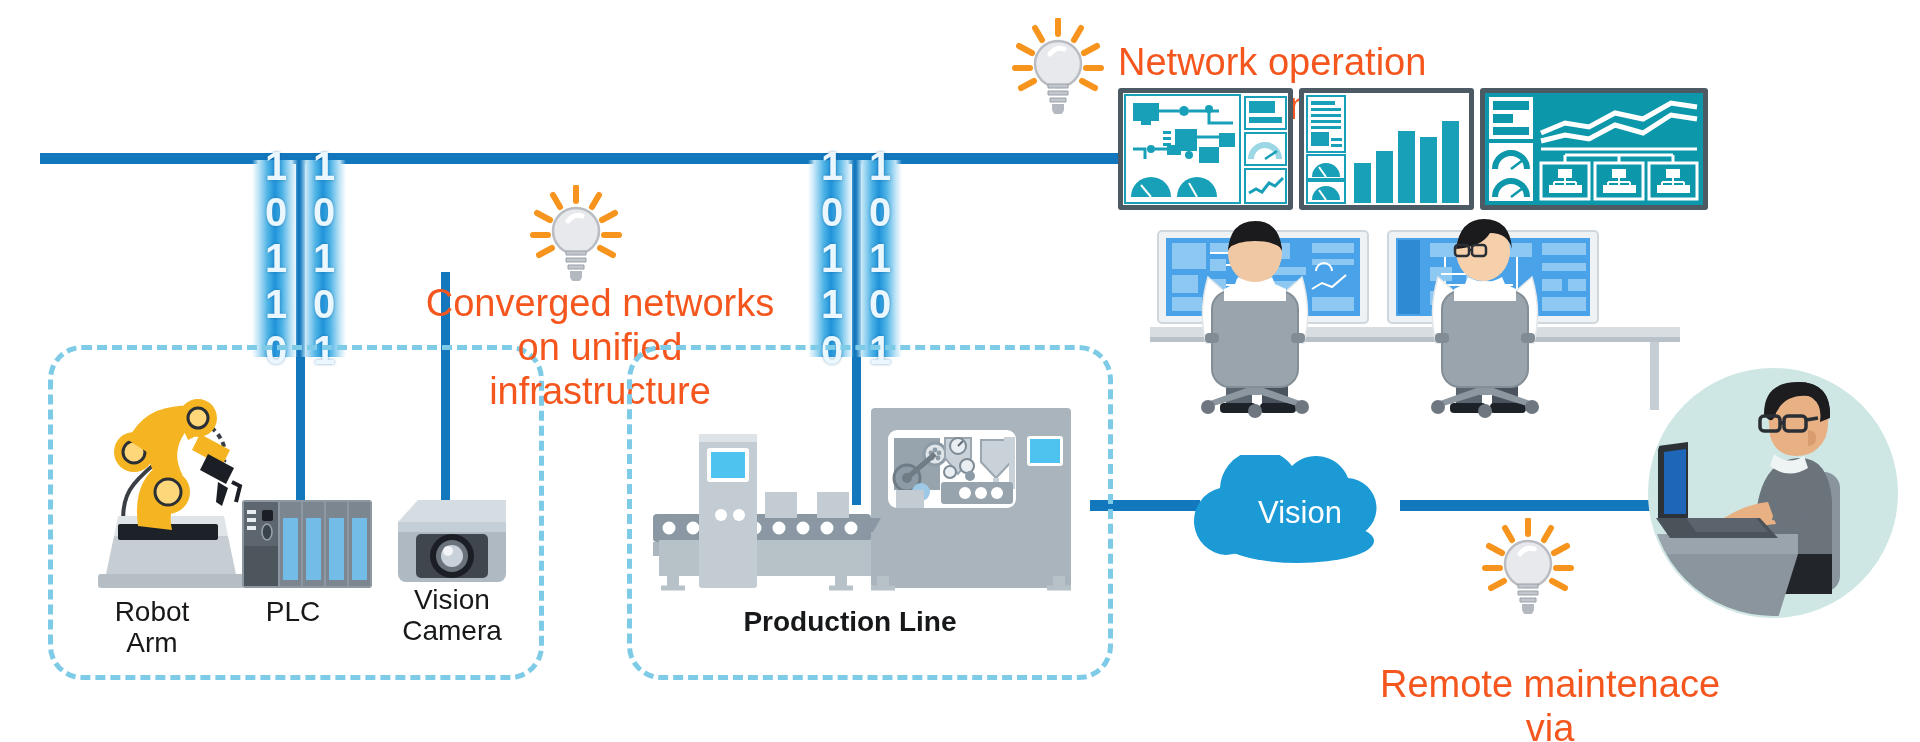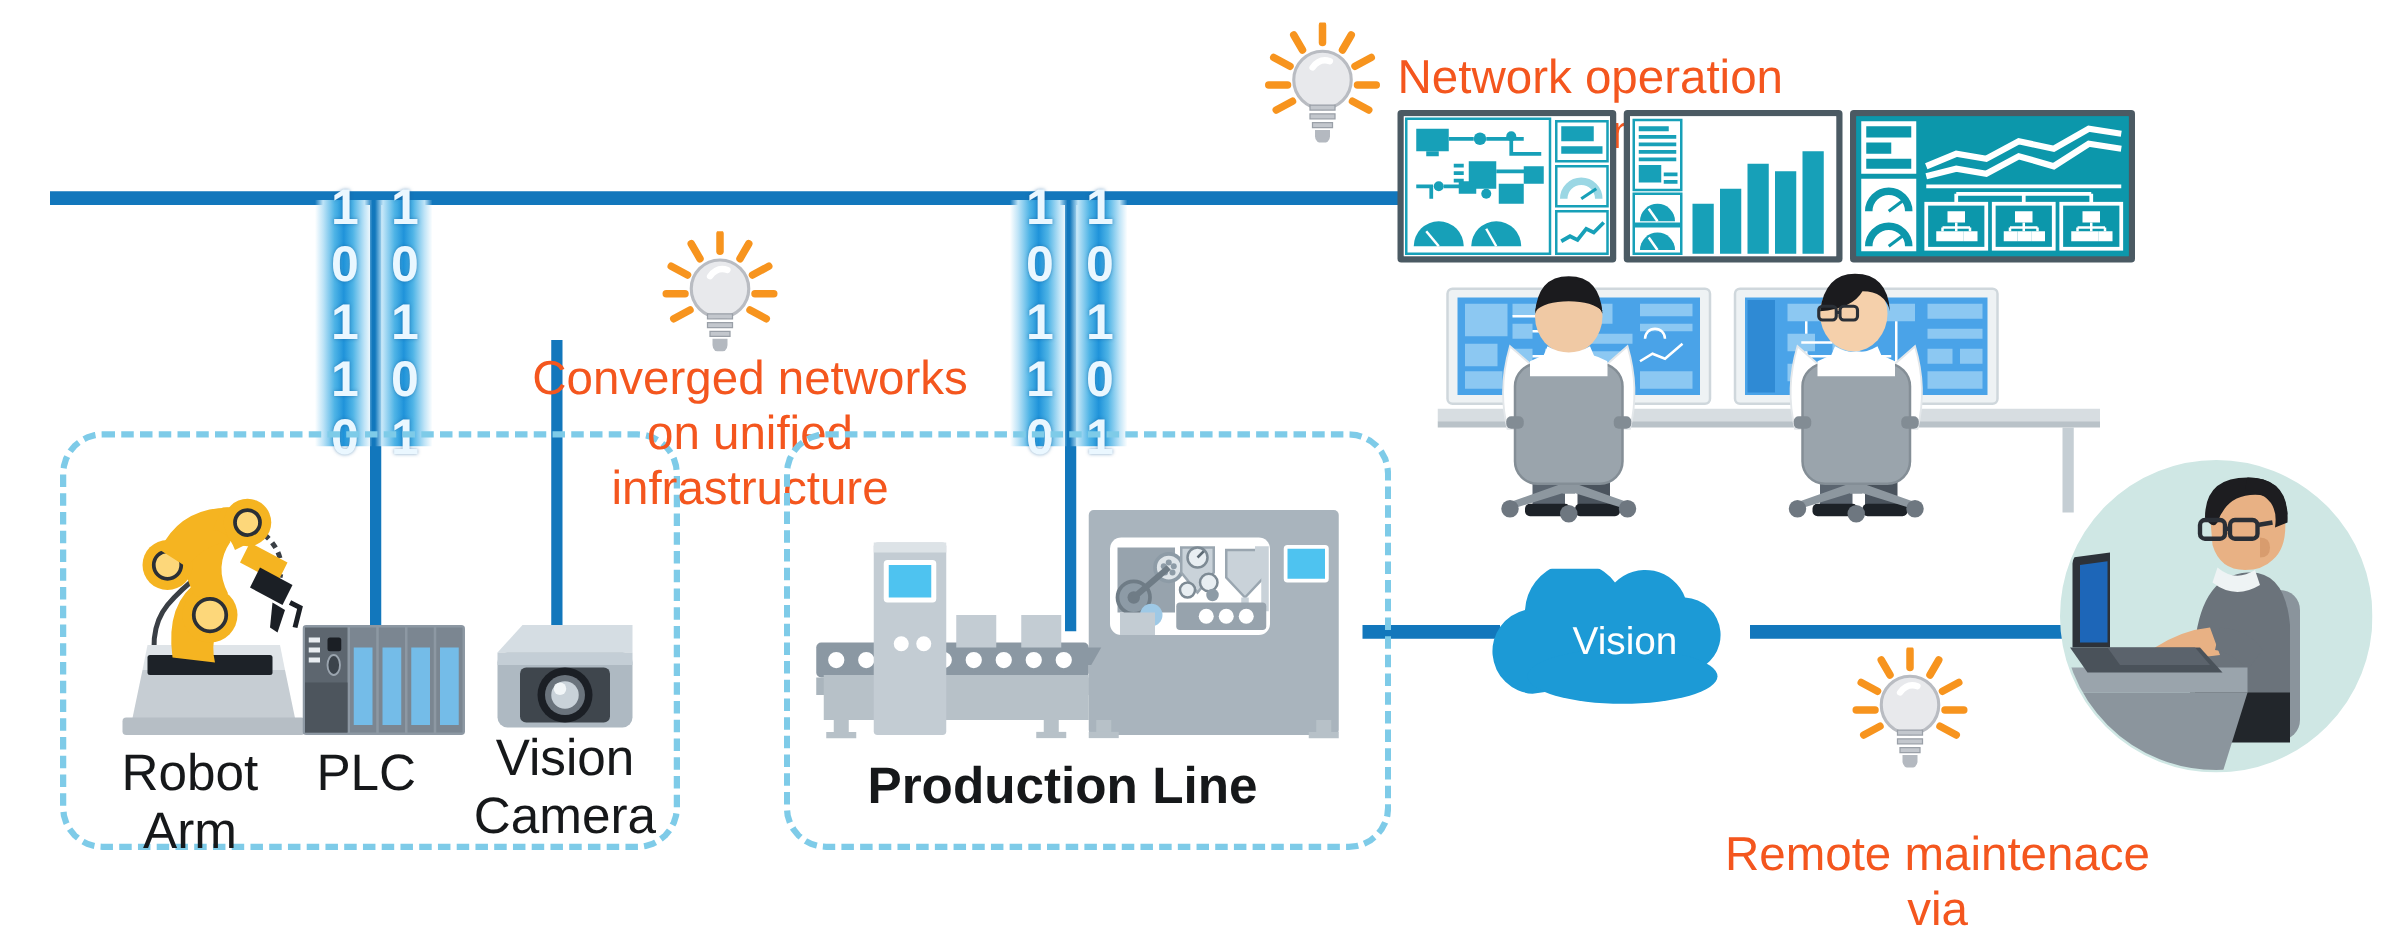--- a/index.html
+++ b/index.html
@@ -9,21 +9,21 @@
   .abs{position:absolute;}
 
   
   .bus{background:#1277bc;}
   .drop{background:#1277bc;}
 
   
   .zone{border:5px dashed #7ecbe8;border-radius:34px;box-sizing:border-box;}
 
   
-  .lbl-dark{color:#16181a;font-size:41px;line-height:1.12;text-align:center;}
+  .lbl-dark{color:#16181a;font-size:28px;line-height:1.12;text-align:center;}
   .lbl-orange{color:#f4561e;font-size:38px;line-height:1.16;text-align:center;white-space:pre-line;}
   .cloud-text{color:#ffffff;font-size:31px;}
 
   
   .stream{
     background:linear-gradient(90deg,
       rgba(255,255,255,0) 0%,
       #bfe4f7 14%,
       #4fb4e6 34%,
       #1f93da 50%,

